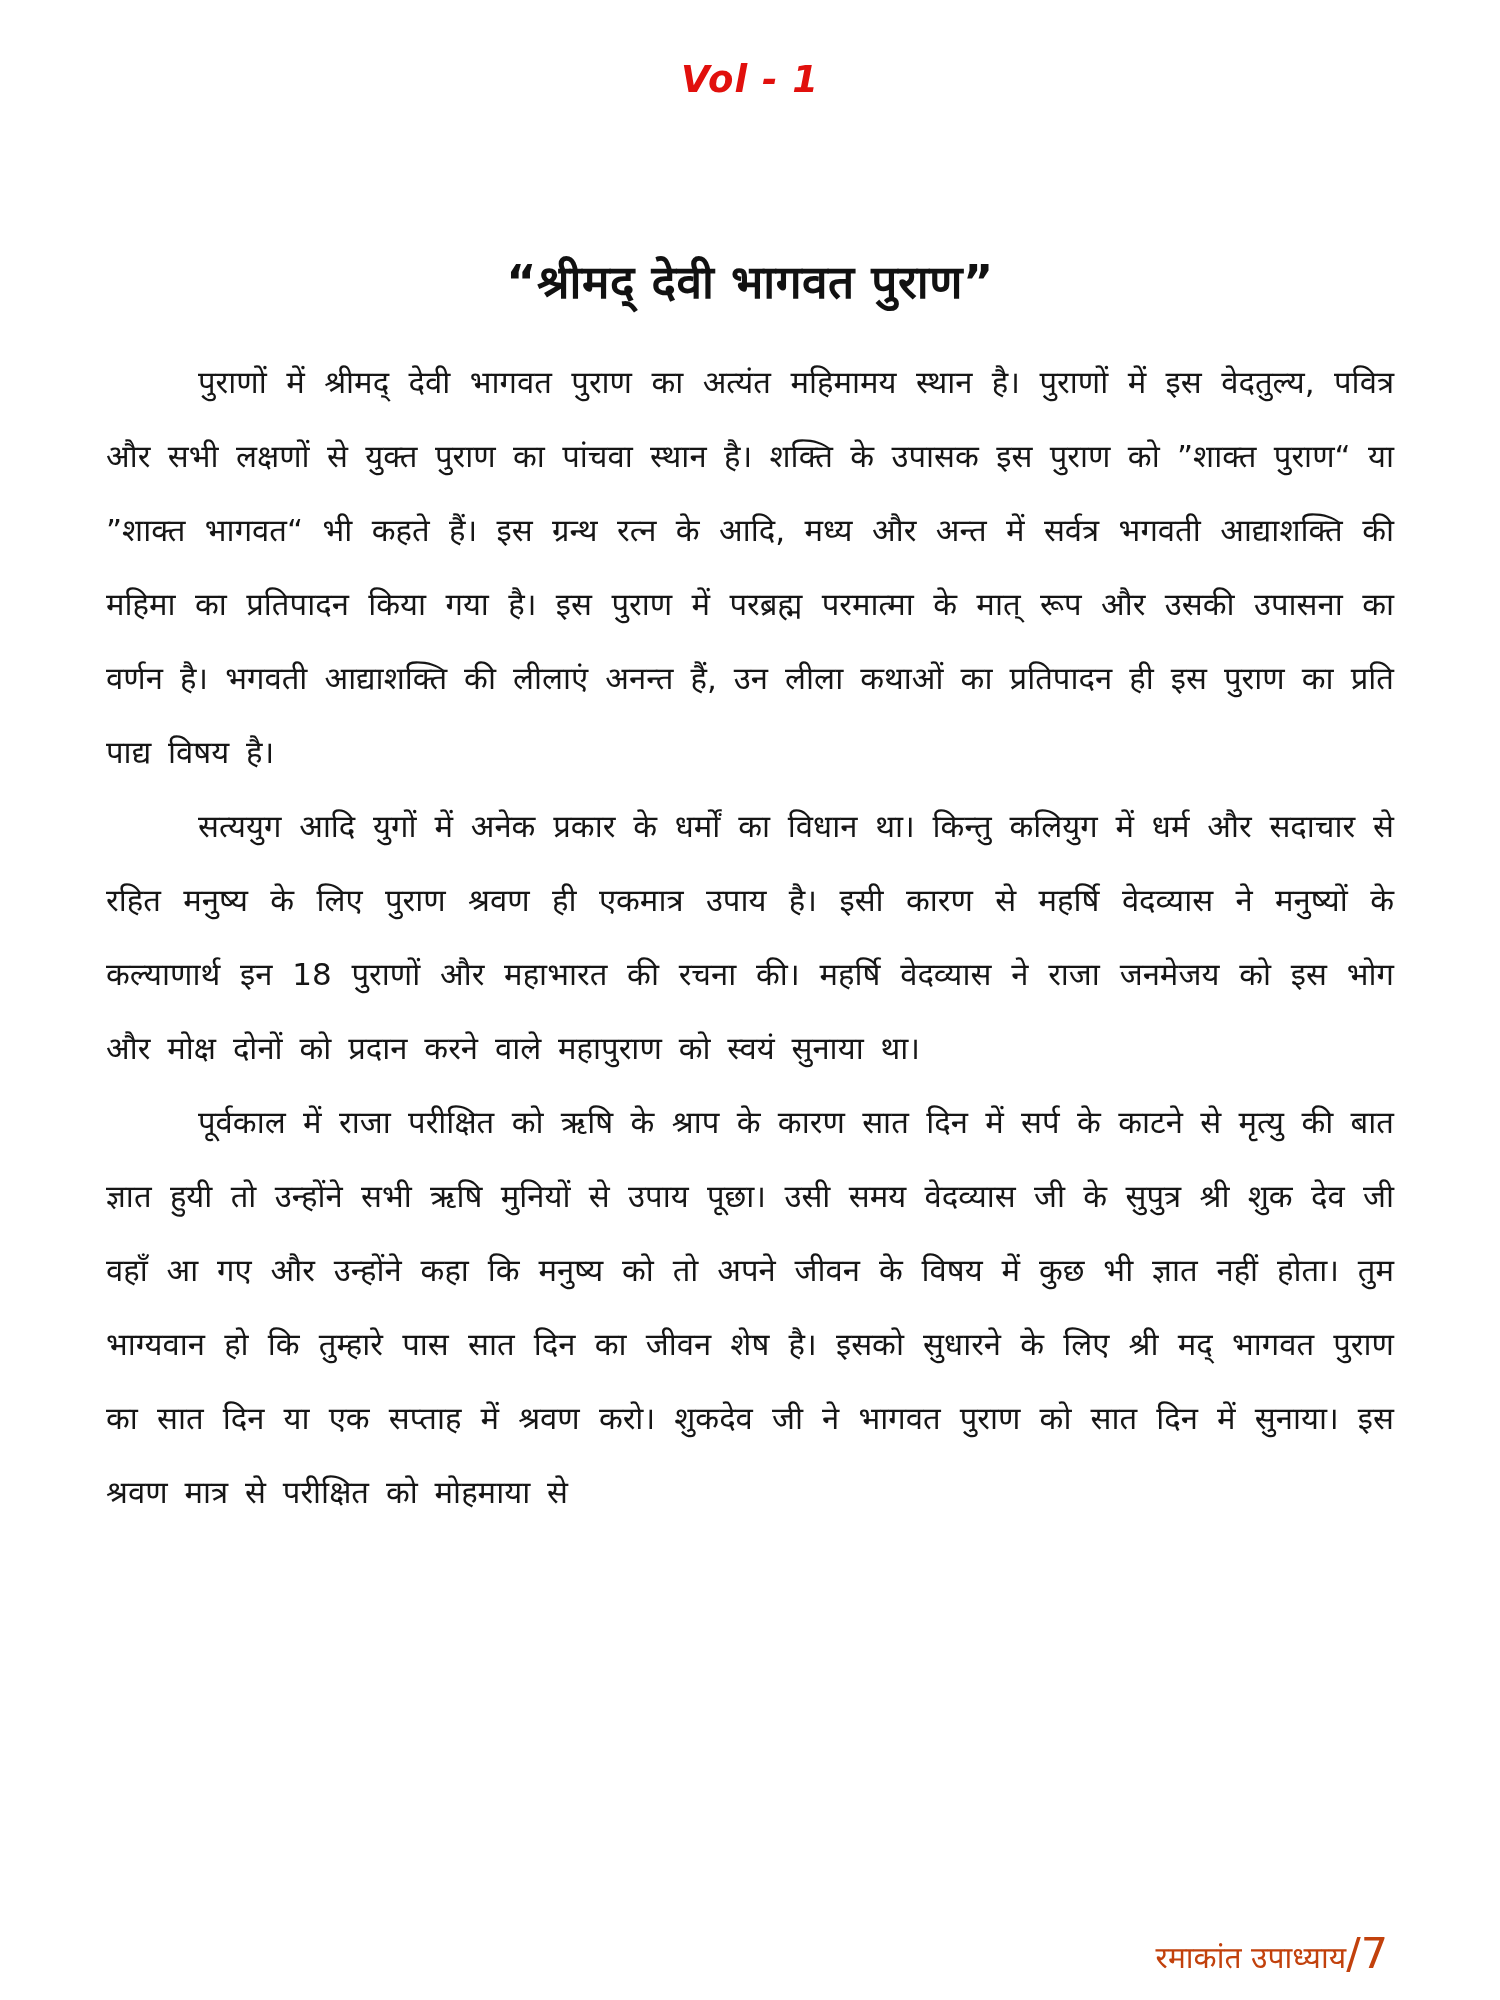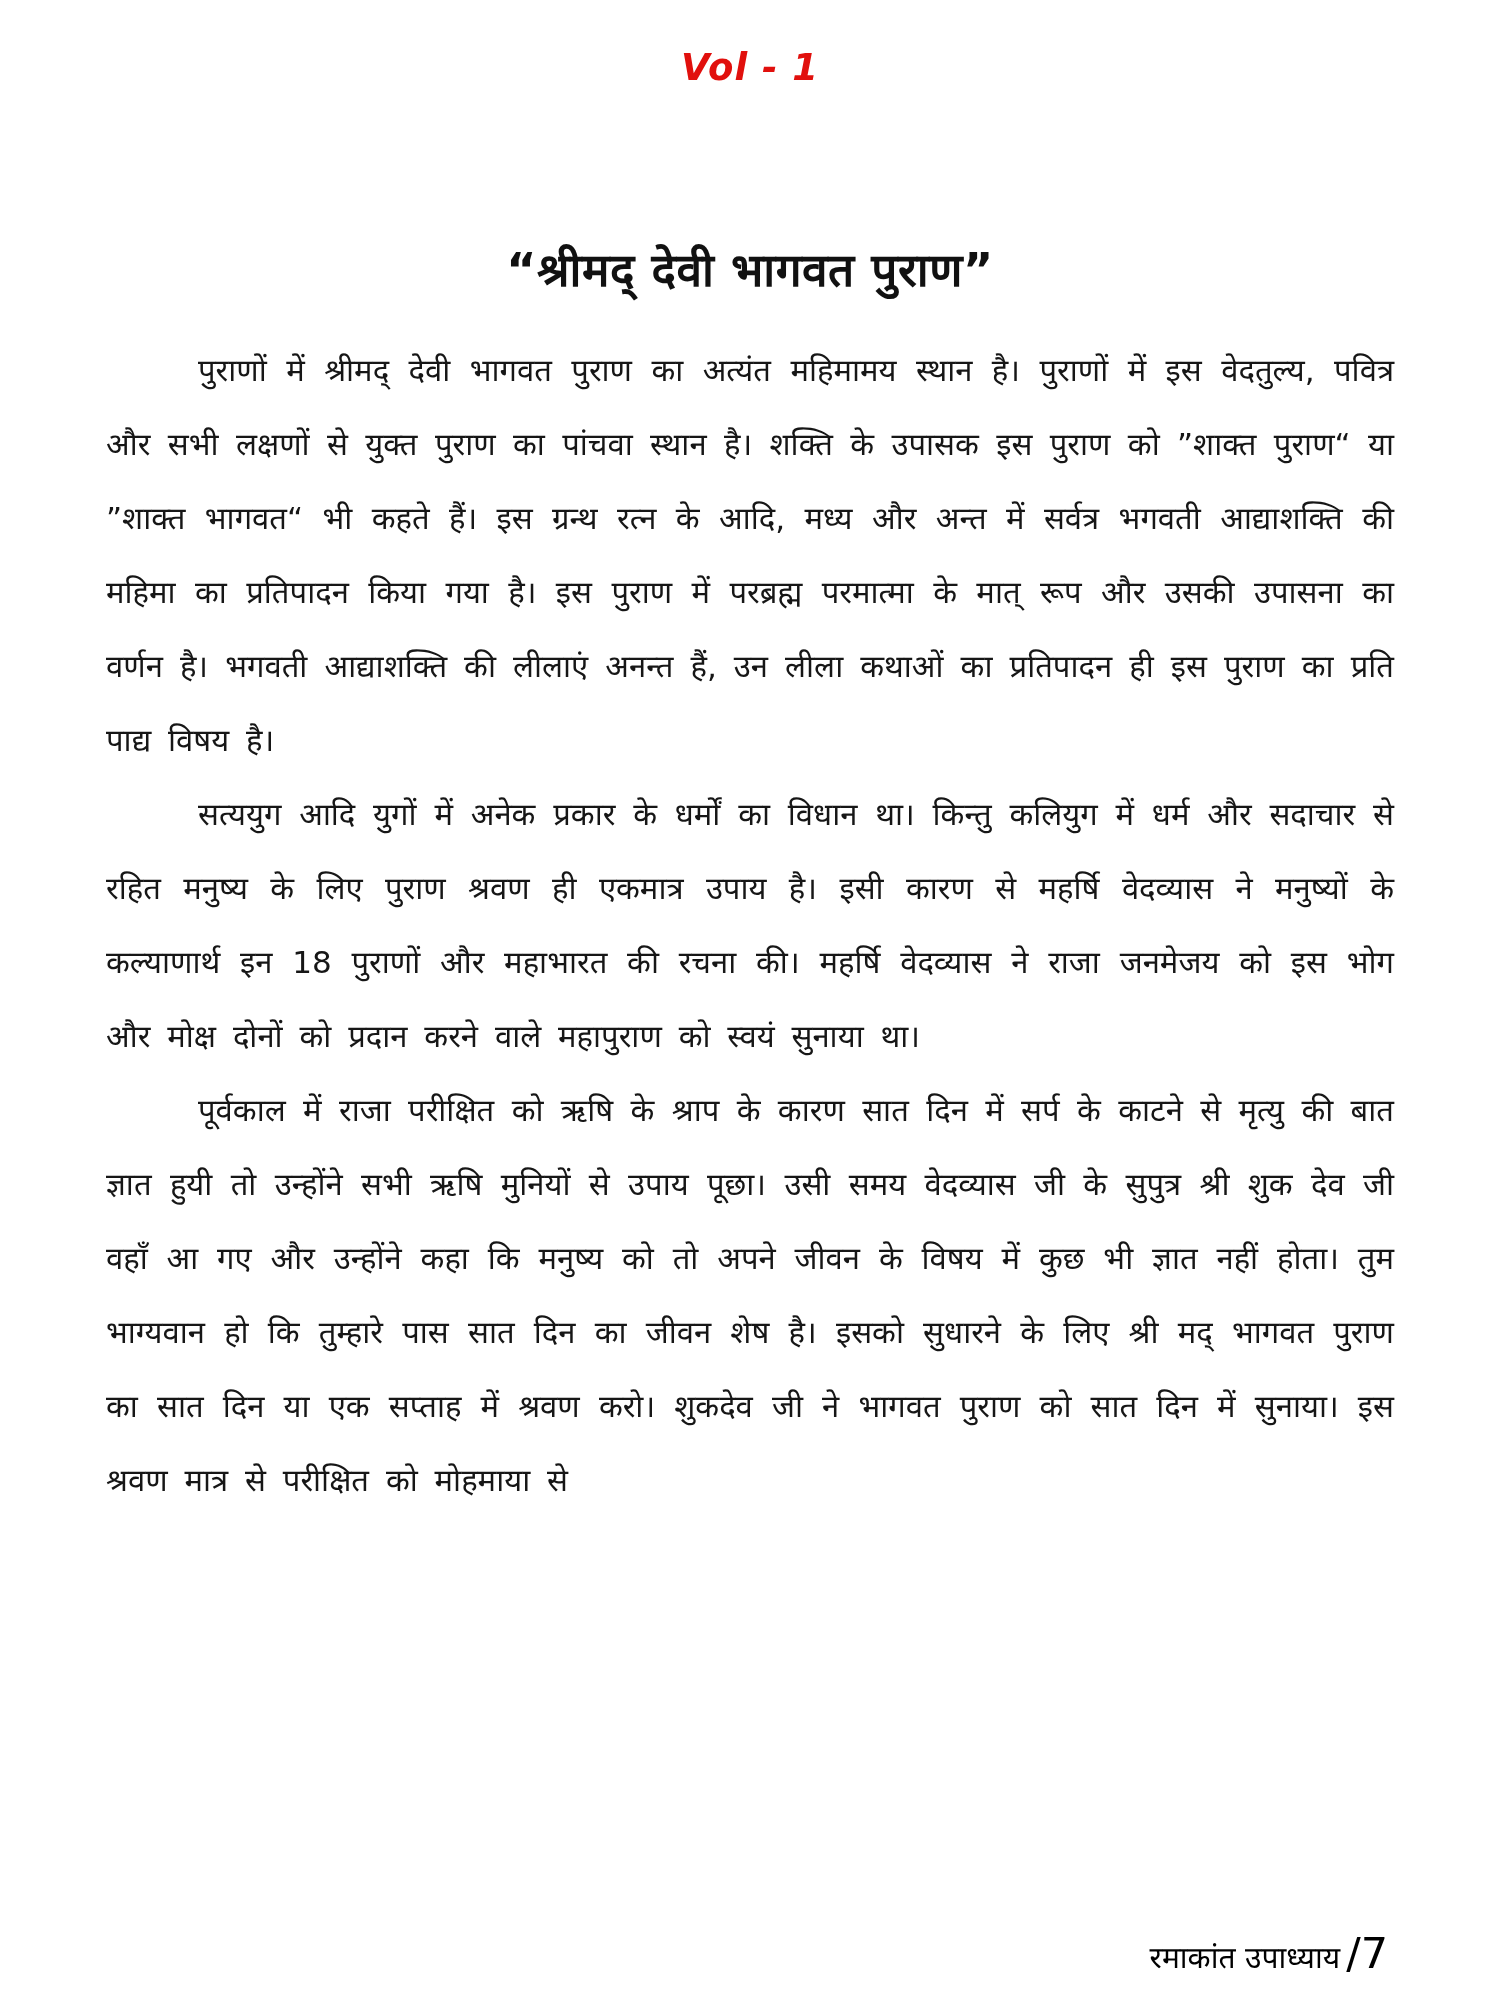--- a/index.html
+++ b/index.html
@@ -13,20 +13,21 @@
     font-family: "DejaVu Sans", sans-serif;
     color: #1c1c1c;
     position: relative;
     overflow: hidden;
   }
   .page {
     position: absolute;
     inset: 0;
     box-sizing: border-box;
     padding: 28px 106px 36px 106px;
+    margin-top: 12px;
   }
   .vol-label {
     text-align: center;
     color: #e1100d;
     font-style: italic;
     font-weight: 700;
     font-size: 37px;
     letter-spacing: 1px;
     margin-top: 18px;
   }
@@ -50,24 +51,23 @@
     margin: 0;
     font-weight: 500;
     word-spacing: 7px;
     color: #161616;
   }
   .footer {
     position: absolute;
     right: 112px;
     bottom: 22px;
     font-size: 30px;
-    color: #000000;
+    color: #c2410c;
     display: flex;
     align-items: baseline;
-    gap: 6px;
   }
   .footer .page-num {
     font-size: 43px;
     font-weight: 500;
   }
 </style>
 </head>
 <body>
 
 <div class="page">

